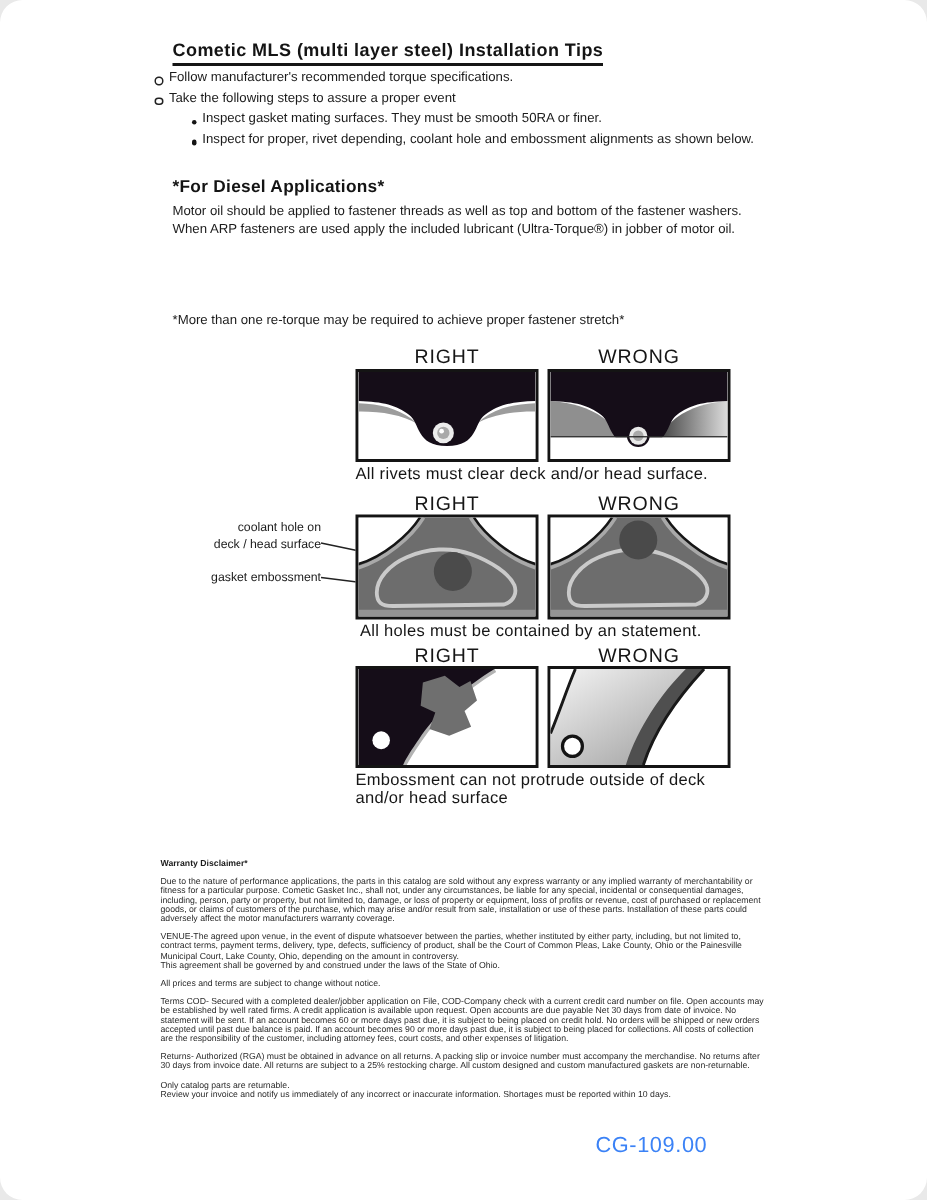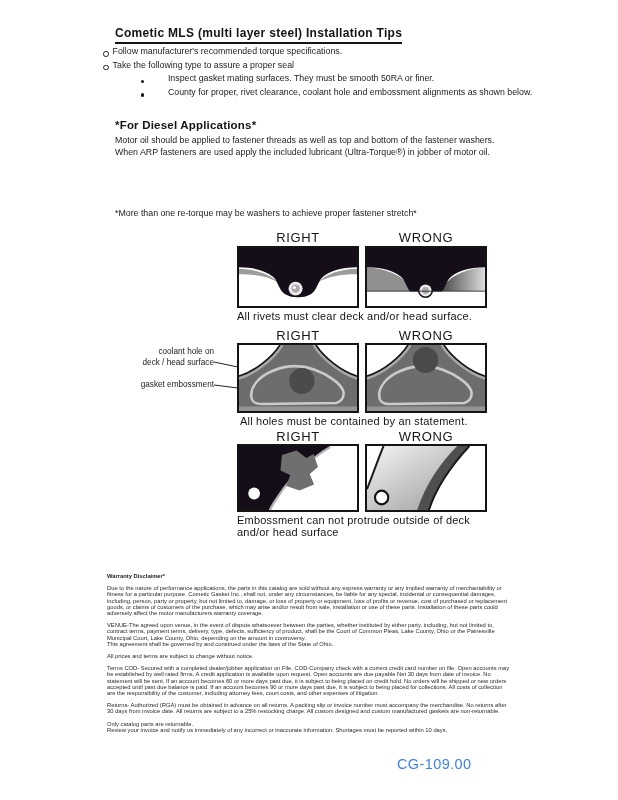--- a/index.html
+++ b/index.html
@@ -1,32 +1,32 @@
 <!DOCTYPE html>
 <html><head>
 <meta charset="utf-8">
 <style>
   html,body{margin:0;padding:0;background:#e9e9e9;}
   .page{
     position:relative;width:618px;height:800px;background:#ffffff;
     font-family:"Liberation Sans","DejaVu Sans",sans-serif;color:#1c1c1c;
-    overflow:hidden;margin:0 auto;
+    overflow:hidden;margin:0 auto;border-radius:15px;
   }
   .abs{position:absolute;}
   .pre{white-space:pre-line;}
   
   .doc-title{
     left:115px;top:26px;font-size:12px;font-weight:bold;letter-spacing:.3px;
     border-bottom:2px solid #151515;padding-bottom:2px;color:#141414;
   }
   
   .tips{left:103px;top:45px;font-size:8.8px;line-height:13.6px;color:#1b1b1b;width:500px;}
   .tip-row{display:flex;align-items:center;}
   .o-bullet{width:3.6px;height:3.6px;border:1px solid #222;border-radius:50%;margin:4px 4px 0 0;flex:none;}
-  .sub{margin-left:38px;gap:20px;}
+  .sub{margin-left:25px;}
   .d-bullet{width:3.4px;height:3.4px;background:#151515;border-radius:50%;margin:4.6px 3.5px 0 0;flex:none;}
   
   .sec-heading{left:115px;top:119px;font-size:11.5px;font-weight:bold;color:#141414;letter-spacing:.2px;}
   .body-par{left:115px;font-size:8.8px;line-height:12.4px;width:480px;color:#1b1b1b;}
   .p1{top:134px;}
   .p2{top:166px;}
   .pnote{top:207px;}
   
   .dlabel{width:122px;text-align:center;font-size:13px;letter-spacing:.6px;color:#161616;}
   .dbox{width:118px;border:2px solid #141414;background:#fff;}
@@ -59,36 +59,36 @@
 
   <div class="abs doc-title">Cometic MLS (multi layer steel) Installation Tips</div>
 
   <div class="abs tips">
     <div class="tip-row">
       <span class="o-bullet"></span>
       <span>Follow manufacturer's recommended torque specifications.</span>
     </div>
     <div class="tip-row">
       <span class="o-bullet"></span>
-      <span>Take the following type to assure a proper seal</span>
+      <span>Take the following steps to assure a proper event</span>
     </div>
     <div class="tip-row sub">
       <span class="d-bullet"></span>
       <span>Inspect gasket mating surfaces.  They must be smooth 50RA or finer.</span>
     </div>
     <div class="tip-row sub">
       <span class="d-bullet"></span>
-      <span>County for proper, rivet clearance, coolant hole and embossment alignments as shown below.</span>
+      <span>Inspect for proper, rivet depending, coolant hole and embossment alignments as shown below.</span>
     </div>
   </div>
 
   <div class="abs sec-heading">*For Diesel Applications*</div>
   <div class="abs body-par p1 pre">Motor oil should be applied to fastener threads as well as top and bottom of the fastener washers.
 When ARP fasteners are used apply the included lubricant (Ultra-Torque®) in jobber of motor oil.</div>
-  <div class="abs body-par pnote">*More than one re-torque may be washers to achieve proper fastener stretch*</div>
+  <div class="abs body-par pnote">*More than one re-torque may be required to achieve proper fastener stretch*</div>
 
   <div class="abs dlabel" style="left:237px;top:230px">RIGHT</div>
   <div class="abs dlabel" style="left:365px;top:230px">WRONG</div>
 
   <div class="abs dbox" style="left:237px;top:246px;height:58px">
     <svg width="118" height="58" viewBox="0 0 121 60" preserveAspectRatio="none">
       <rect x="0" y="0" width="121" height="60" fill="#ffffff"></rect>
       <path d="M0 21.5 C15 22 26 25 36 32 L40 35.5 C30 29.5 15 27 0 27.2 Z" fill="#9c9c9c"></path>
       <path d="M121 21.5 C106 22 95 25 85 32 L81 35.5 C91 29.5 106 27 121 27.2 Z" fill="#9c9c9c"></path>
       <path d="M0 0 H121 V20 C104 20.5 95 23 86.5 29.5 C78.5 35.5 82 51 60.5 51 C39 51 42.5 35.5 34.5 29.5 C26 23 17 20.5 0 20 Z" fill="#150d18"></path>

